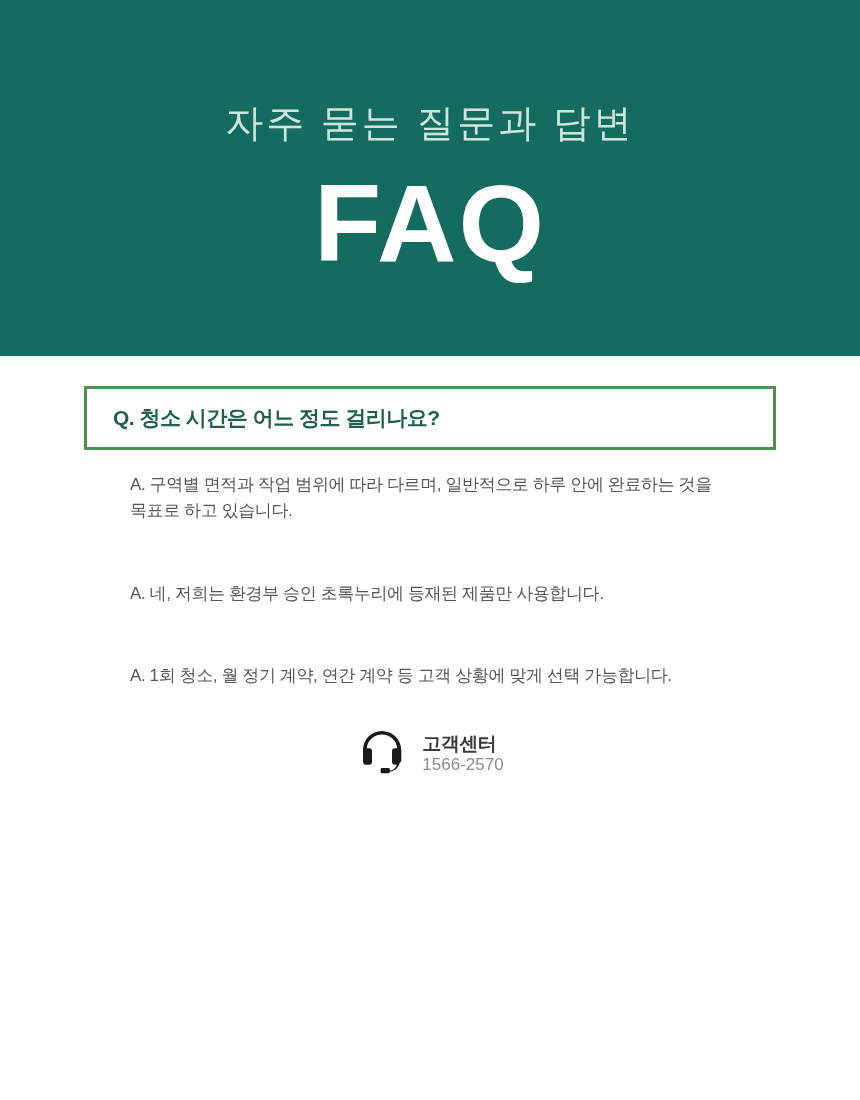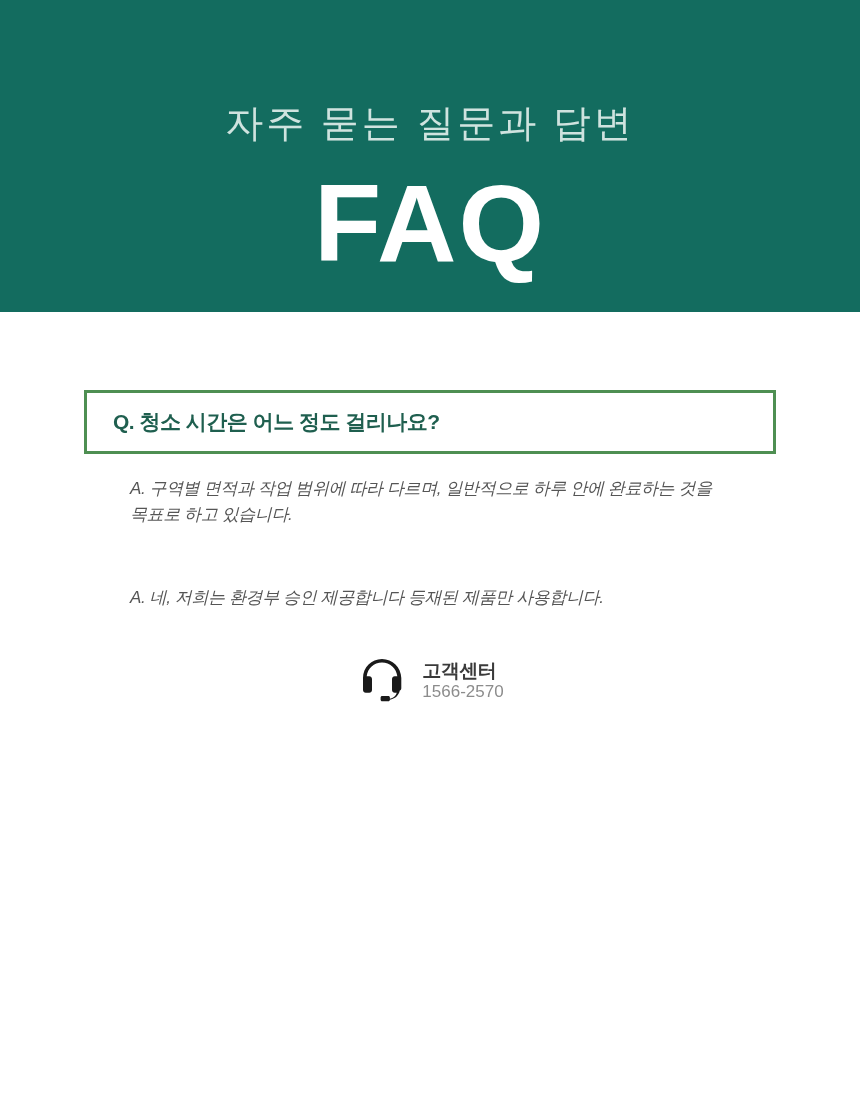--- a/index.html
+++ b/index.html
@@ -17,21 +17,21 @@
   .page {
     position: relative;
     width: 860px;
     height: 1100px;
     background: #ffffff;
   }
 
   
   .hero {
     width: 860px;
-    height: 312px;
+    height: 356px;
     background: #136c5f;
     display: flex;
     flex-direction: column;
     align-items: center;
     justify-content: flex-start;
     box-sizing: border-box;
     padding-top: 104px;
   }
   .hero-sub {
     color: #cfe3df;
@@ -47,21 +47,20 @@
     font-weight: 700;
     letter-spacing: 2px;
     line-height: 1;
     margin: 26px 0 16px 0;
   }
 
   
   .faq-list {
     padding: 30px 84px 0 84px;
     box-sizing: border-box;
-    margin-top: 48px;
   }
   .faq-item {
     margin-bottom: 8px;
   }
   .faq-q {
     box-sizing: border-box;
     border: 3px solid #4e8f52;
     height: 64px;
     display: flex;
     align-items: center;
@@ -70,37 +69,36 @@
   }
   .faq-q-text {
     color: #1f5f4f;
     font-size: 21px;
     font-weight: 700;
     letter-spacing: -0.5px;
   }
   .faq-a {
     padding: 22px 46px 26px 46px;
     box-sizing: border-box;
-    font-style: italic;
   }
   .faq-a-text {
     color: #555555;
     font-size: 17px;
     line-height: 1.55;
     letter-spacing: -0.4px;
     display: block;
   }
 
   
   .footer {
     display: flex;
     align-items: center;
     justify-content: center;
     gap: 14px;
-    margin-top: 18px;
+    margin-top: 12px;
   }
   .headset-icon {
     width: 52px;
     height: 52px;
     display: block;
   }
   .footer-texts {
     display: flex;
     flex-direction: column;
     justify-content: center;
@@ -135,28 +133,31 @@
       <div class="faq-q">
         <span class="faq-q-text">Q. 청소 시간은 어느 정도 걸리나요?</span>
       </div>
       <div class="faq-a">
         <span class="faq-a-text">A. 구역별 면적과 작업 범위에 따라 다르며, 일반적으로 하루 안에 완료하는 것을 목표로 하고 있습니다.</span>
       </div>
     </div>
 
     <div class="faq-item">
       <div class="faq-a">
-        <span class="faq-a-text">A. 네, 저희는 환경부 승인 제공합니다 등재된 제품만 사용합니다.</span>
+        <span class="faq-a-text">A. 네, 저희는 환경부 승인 초록누리에 등재된 제품만 사용합니다.</span>
       </div>
     </div>
 
     <div class="faq-item">
     </div>
 
     <div class="faq-item">
+      <div class="faq-a">
+        <span class="faq-a-text">A. 1회 청소, 월 정기 계약, 연간 계약 등 고객 상황에 맞게 선택 가능합니다.</span>
+      </div>
     </div>
 
   </div>
 
   <div class="footer">
     <span>
       <svg class="headset-icon" viewBox="0 0 52 52" xmlns="http://www.w3.org/2000/svg" aria-hidden="true">
         <path d="M26 4C15.5 4 7 12.5 7 23v12c0 1.5 1.2 2.7 2.7 2.7h3.6c1.5 0 2.7-1.2 2.7-2.7V24c0-1.5-1.2-2.7-2.7-2.7h-2.6C11.5 13.7 18 7.6 26 7.6S40.5 13.7 41.3 21.3h-2.6c-1.5 0-2.7 1.2-2.7 2.7v11c0 1.5 1.2 2.7 2.7 2.7h2.1c-.9 3.1-3.6 5.5-6.9 6v-1.3c0-.8-.7-1.5-1.5-1.5h-6.3c-.8 0-1.5.7-1.5 1.5v2.4c0 .8.7 1.5 1.5 1.5h6.3c.8 0 1.5-.7 1.5-1.5v-.1c5-.6 9-4.3 9.9-9.1.9-.4 1.5-1.3 1.5-2.4V23C45 12.5 36.5 4 26 4z" fill="#1a1a1a"></path>
       </svg>
     </span>

